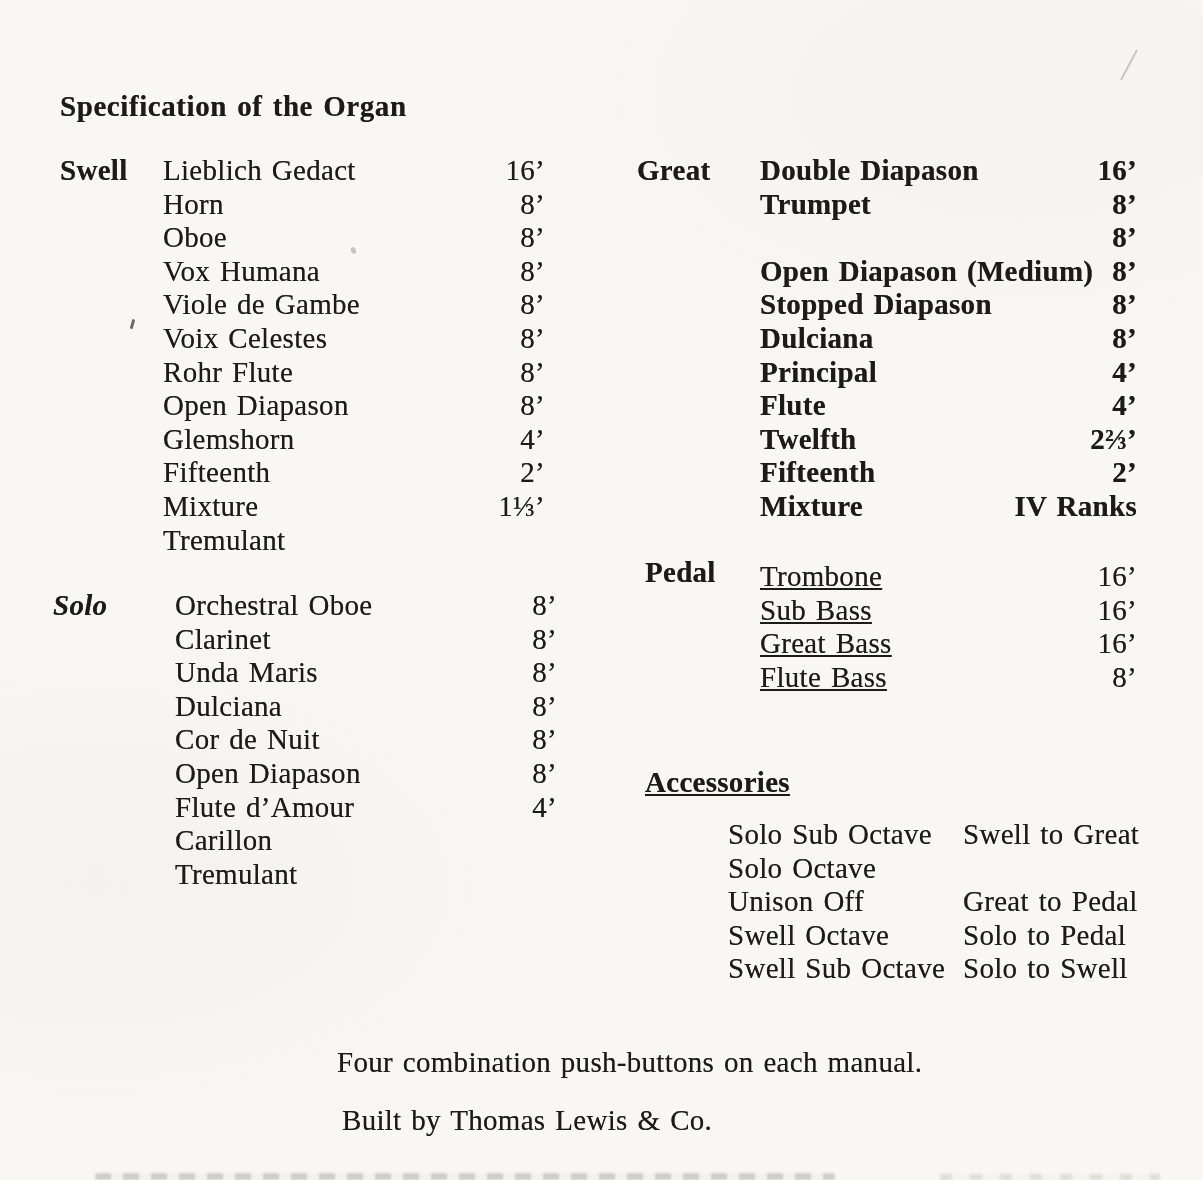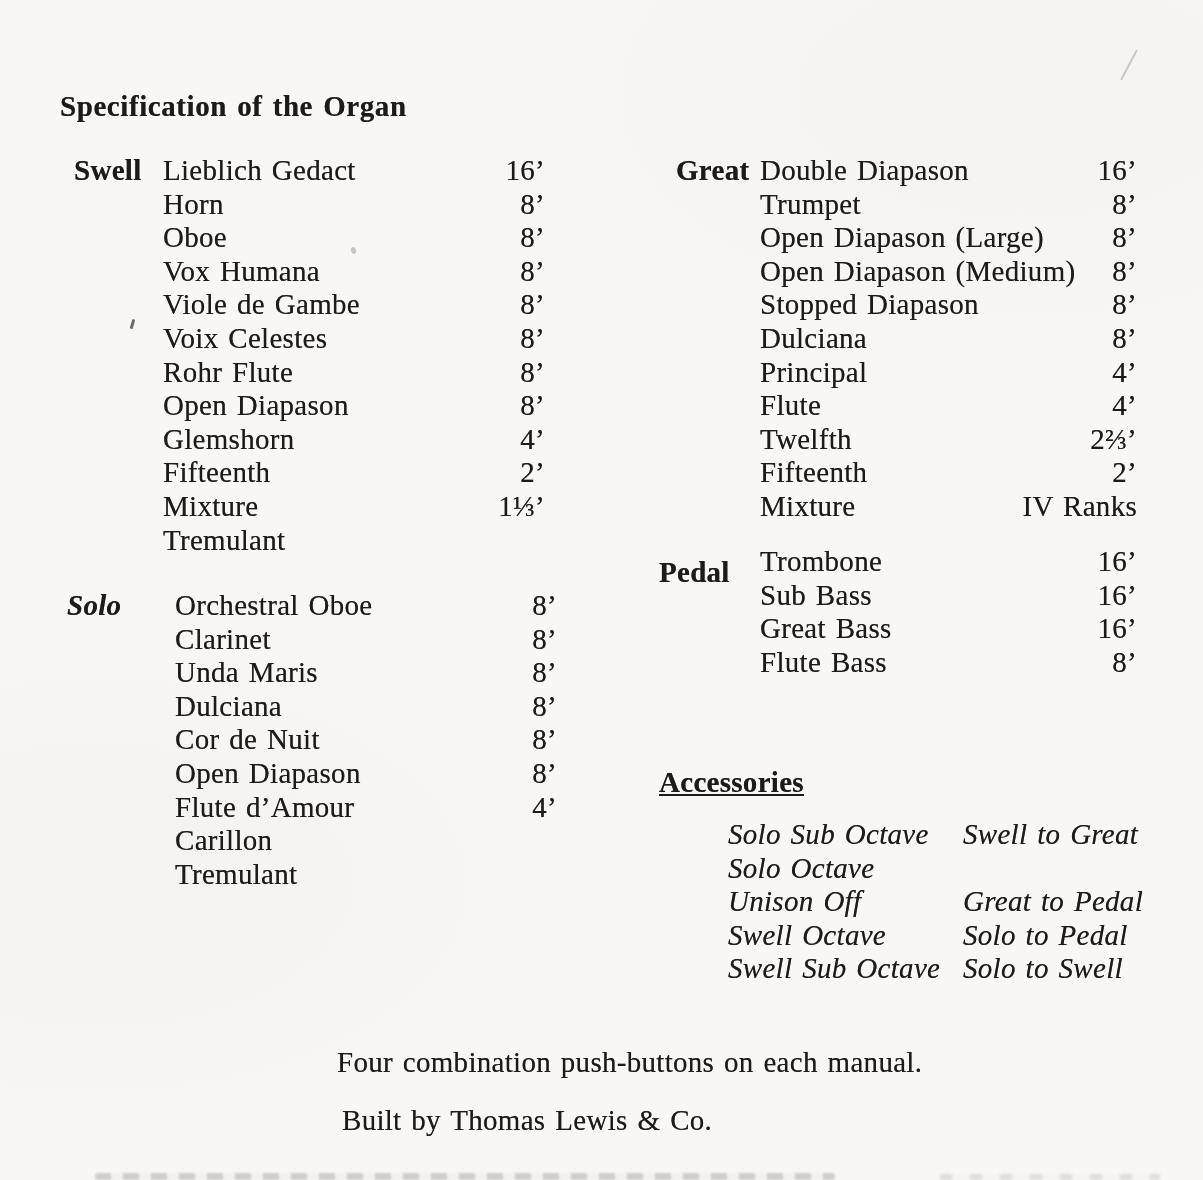--- a/index.html
+++ b/index.html
@@ -29,40 +29,38 @@
     left: 60px;
     top: 90px;
     font-weight: bold;
     letter-spacing: 0.02em;
   }
   .division-label {
     position: absolute;
     font-weight: bold;
     line-height: 33.6px;
     white-space: nowrap;
-    margin-left: 14px;
   }
   .stop-list {
     position: absolute;
   }
   .row {
     position: relative;
     height: 33.6px;
     line-height: 33.6px;
     white-space: nowrap;
   }
   .cell { display: inline; }
   .stop-list .cell-pitch {
     position: absolute;
     right: 0;
     top: 0;
   }
   .coupler-list {
     position: absolute;
-    font-style: italic;
   }
   .coupler-list .cell-left {
     position: absolute;
     left: 0;
     top: 0;
   }
   .coupler-list .cell-right {
     position: absolute;
     left: 235px;
     top: 0;
@@ -145,37 +143,37 @@
       <div class="row"><span class="cell cell-name">Clarinet</span><span class="cell cell-pitch">8’</span></div>
       <div class="row"><span class="cell cell-name">Unda Maris</span><span class="cell cell-pitch">8’</span></div>
       <div class="row"><span class="cell cell-name">Dulciana</span><span class="cell cell-pitch">8’</span></div>
       <div class="row"><span class="cell cell-name">Cor de Nuit</span><span class="cell cell-pitch">8’</span></div>
       <div class="row"><span class="cell cell-name">Open Diapason</span><span class="cell cell-pitch">8’</span></div>
       <div class="row"><span class="cell cell-name">Flute d’Amour</span><span class="cell cell-pitch">4’</span></div>
       <div class="row"><span class="cell cell-name">Carillon</span><span class="cell cell-pitch"></span></div>
       <div class="row"><span class="cell cell-name">Tremulant</span><span class="cell cell-pitch"></span></div>
     </div>
 
-  <div class="division-label" style="left:662px; top:154px;">Great</div>
-  <div class="stop-list" style="left:760px; top:154px; width:377px;">
+  <div class="division-label" style="left:637px; top:154px;">Great</div>
+  <div class="stop-list" style="left:760px; top:154px; width:377px;font-weight:bold;">
       <div class="row"><span class="cell cell-name">Double Diapason</span><span class="cell cell-pitch">16’</span></div>
       <div class="row"><span class="cell cell-name">Trumpet</span><span class="cell cell-pitch">8’</span></div>
-      <div class="row"><span class="cell cell-name">Open Diapason (Large)</span><span class="cell cell-pitch">8’</span></div>
+      <div class="row"><span class="cell cell-pitch">8’</span></div>
       <div class="row"><span class="cell cell-name">Open Diapason (Medium)</span><span class="cell cell-pitch">8’</span></div>
       <div class="row"><span class="cell cell-name">Stopped Diapason</span><span class="cell cell-pitch">8’</span></div>
       <div class="row"><span class="cell cell-name">Dulciana</span><span class="cell cell-pitch">8’</span></div>
       <div class="row"><span class="cell cell-name">Principal</span><span class="cell cell-pitch">4’</span></div>
       <div class="row"><span class="cell cell-name">Flute</span><span class="cell cell-pitch">4’</span></div>
       <div class="row"><span class="cell cell-name">Twelfth</span><span class="cell cell-pitch">2⅔’</span></div>
       <div class="row"><span class="cell cell-name">Fifteenth</span><span class="cell cell-pitch">2’</span></div>
       <div class="row"><span class="cell cell-name">Mixture</span><span class="cell cell-pitch">IV Ranks</span></div>
     </div>
 
   <div class="division-label" style="left:645px; top:556px;">Pedal</div>
-  <div class="stop-list" style="left:760px; top:545px; width:377px;">
+  <div class="stop-list" style="left:760px; top:560px; width:377px;text-decoration:underline;">
       <div class="row"><span class="cell cell-name">Trombone</span><span class="cell cell-pitch">16’</span></div>
       <div class="row"><span class="cell cell-name">Sub Bass</span><span class="cell cell-pitch">16’</span></div>
       <div class="row"><span class="cell cell-name">Great Bass</span><span class="cell cell-pitch">16’</span></div>
       <div class="row"><span class="cell cell-name">Flute Bass</span><span class="cell cell-pitch">8’</span></div>
     </div>
 
   <div class="division-label" style="left:645px; top:766px;text-decoration:underline;">Accessories</div>
   <div class="coupler-list" style="left:728px; top:818px; width:412px;">
       <div class="row">
         <span class="cell cell-left">Solo Sub Octave</span>

